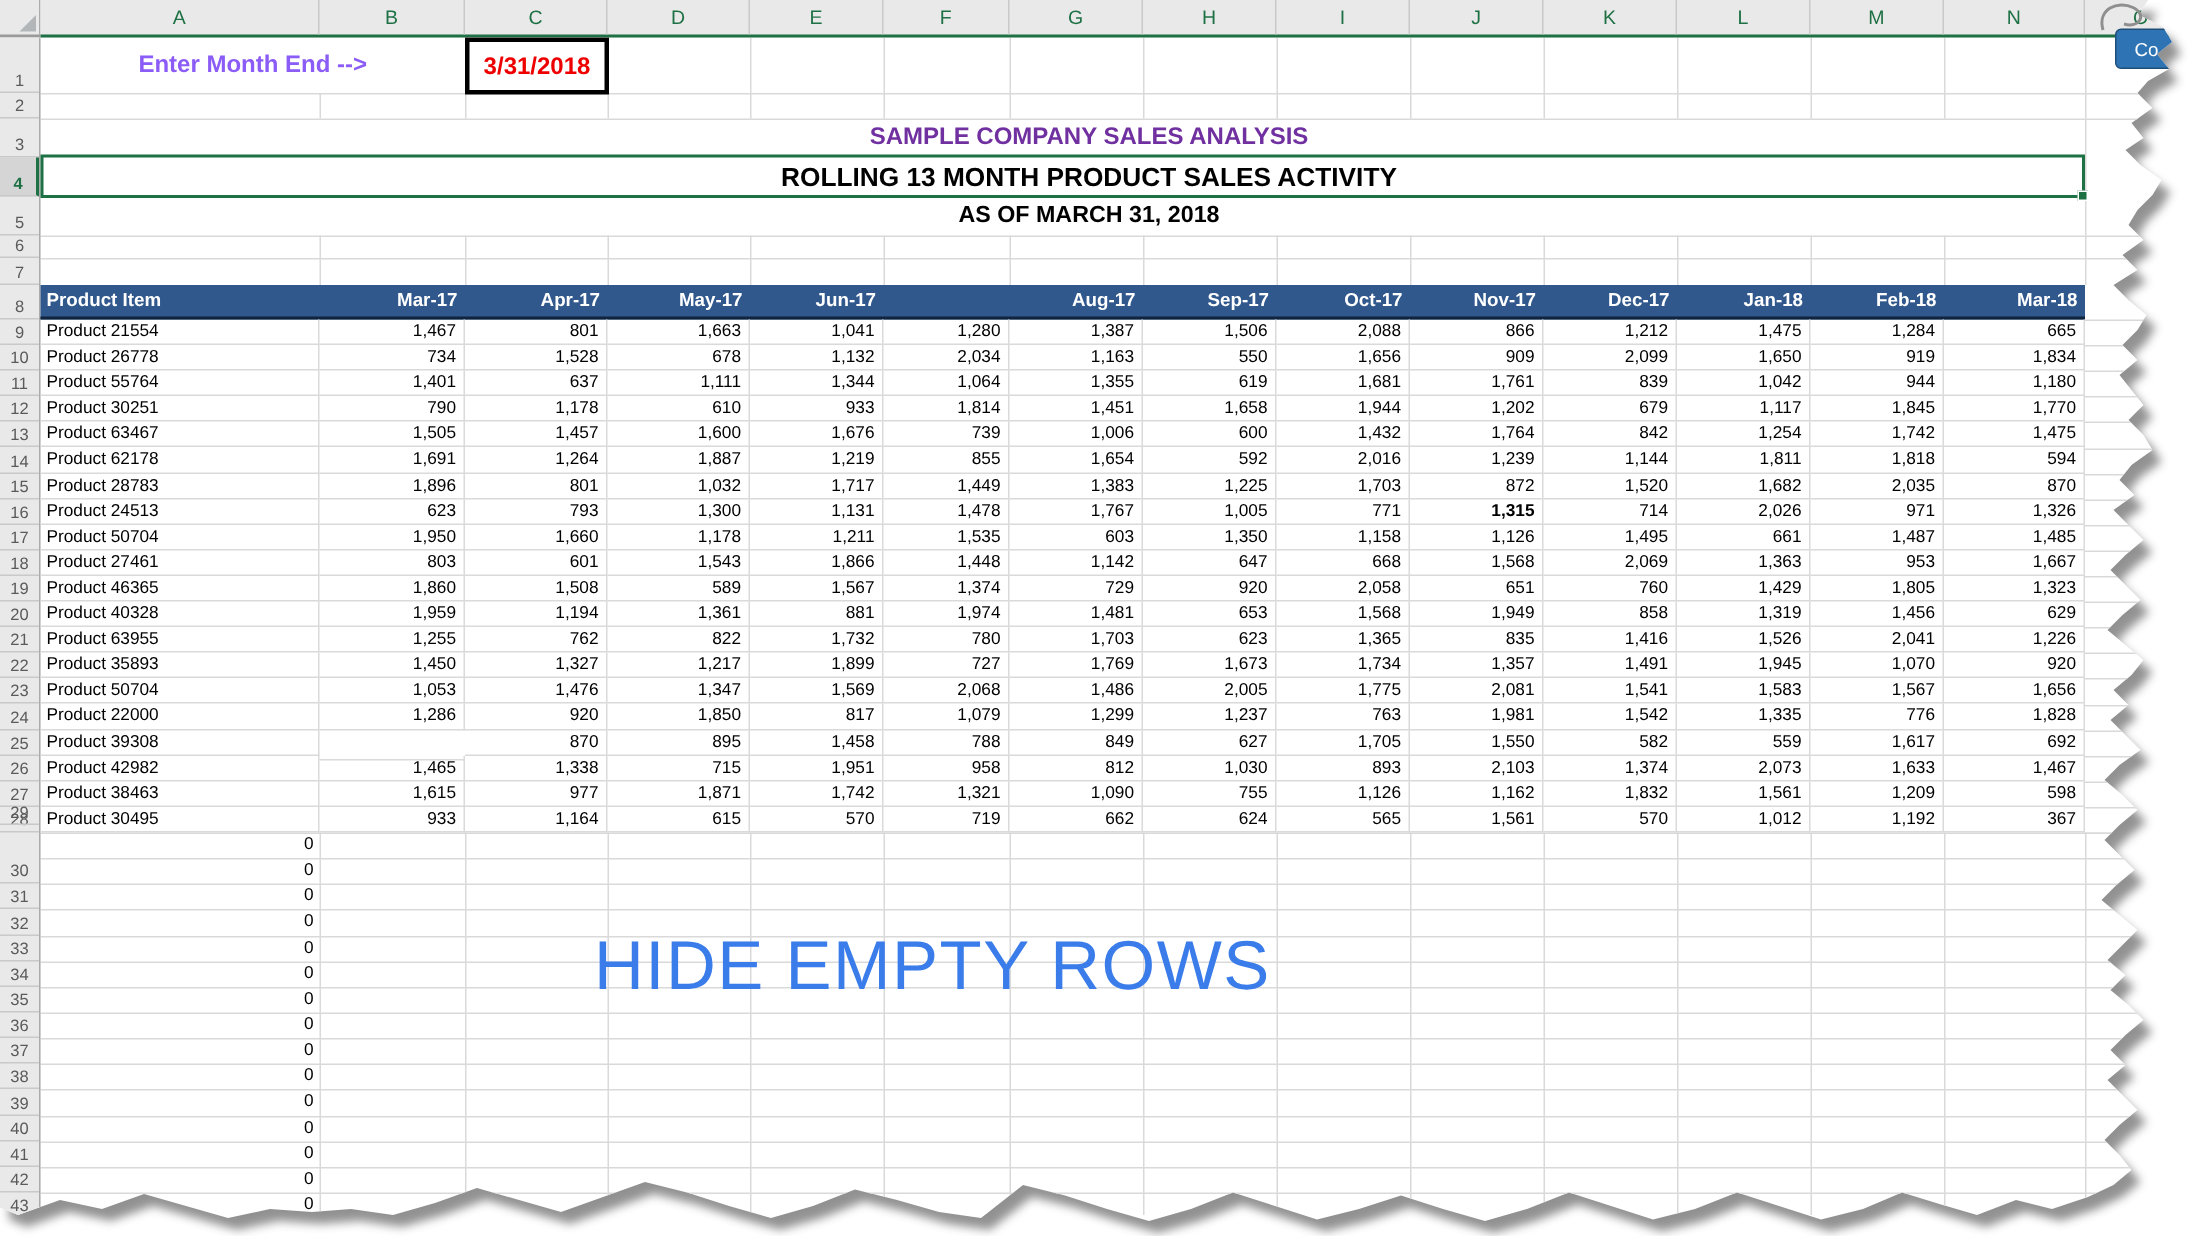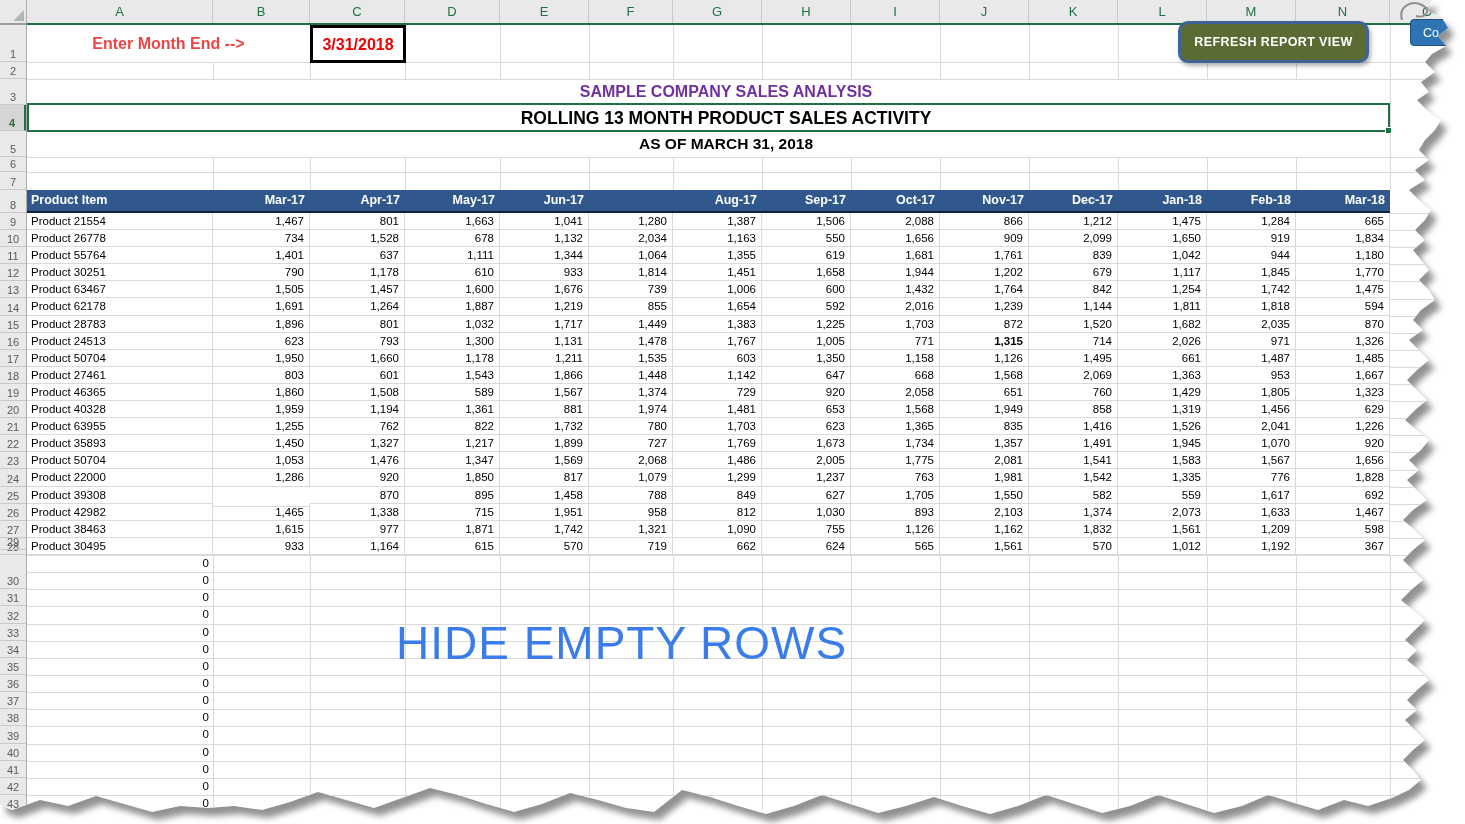--- a/index.html
+++ b/index.html
@@ -20,21 +20,21 @@
   .row-strip { position:absolute; left:0; top:25px; width:27px; height:799px; background:#E9E9E9;
                border-right:1px solid #ABABAB; }
   .row-num { position:absolute; left:0; width:26px; display:flex; align-items:flex-end; justify-content:center;
              font-size:11px; color:#5A5A5A; border-bottom:1px solid #C9C9C9; padding-bottom:1px; }
   .row-num.sel { background:#D5D5D5; color:var(--accent-green); font-weight:bold; border-right:2px solid var(--accent-green); }
 
   .gl { position:absolute; background:#D9D9D9; }
 
   
   .prompt-cell { position:absolute; left:27px; top:25px; width:283px; height:37px; line-height:37px;
-                 text-align:center; font-size:16px; font-weight:bold; color:#ef4444; }
+                 text-align:center; font-size:16px; font-weight:bold; color:#8b5cf6; }
   .date-cell { position:absolute; left:310px; top:25px; width:96px; height:38px; line-height:33px;
                text-align:center; font-size:16px; font-weight:bold; color:var(--date-red);
                border:3px solid #000; background:#fff; }
   .refresh-btn { position:absolute; left:1178px; top:21px; width:191px; height:42px;
                  background:var(--refresh-bg); border:3px solid var(--refresh-border); border-radius:10px;
                  color:#fff; font-weight:bold; font-size:12.5px; letter-spacing:.4px;
                  font-family:"Liberation Sans",sans-serif; cursor:pointer; box-shadow:2px 3px 4px rgba(0,0,0,.30); }
   .co-btn { position:absolute; left:1410px; top:19px; width:60px; height:27px;
             background:var(--co-bg); border:1px solid var(--co-border); border-radius:4px;
             color:#fff; font-size:12.5px; text-align:left; padding-left:12px;
@@ -237,21 +237,20 @@
         <div class="row-num" style="top: 752.859px; height: 17.143px;">42</div>
         <div class="row-num" style="top: 770.002px; height: 17.143px;">43</div>
       </div>
 
     <div class="rowsel">
       <div class="fill-handle"></div>
     </div>
 
     <div class="prompt-cell">Enter Month End --&gt;</div>
     <div class="date-cell">3/31/2018</div>
-    <button class="refresh-btn">REFRESH REPORT VIEW</button>
     <button class="co-btn">Co</button>
 
     <div class="title purple">SAMPLE COMPANY SALES ANALYSIS</div>
     <div class="title main">ROLLING 13 MONTH PRODUCT SALES ACTIVITY</div>
     <div class="title asof">AS OF MARCH 31, 2018</div>
 
     <div class="dtable" id="dataTable">
         <div class="trow thead">
           <div class="tc first" style="width: 186px;">Product Item</div>
           <div class="tc" style="width: 97px;">Mar-17</div>

